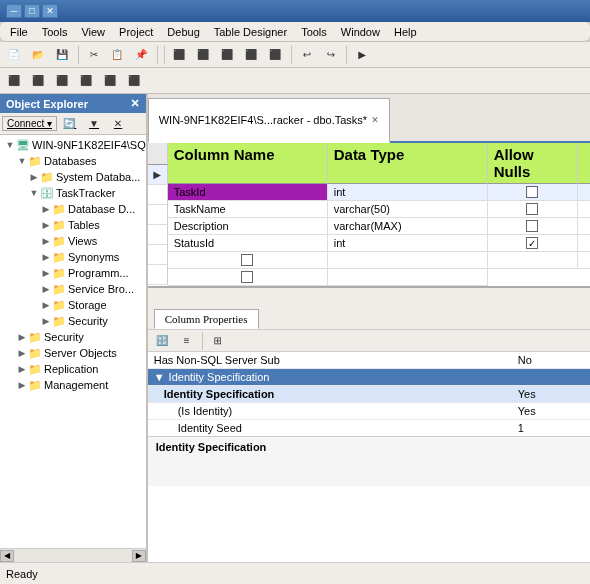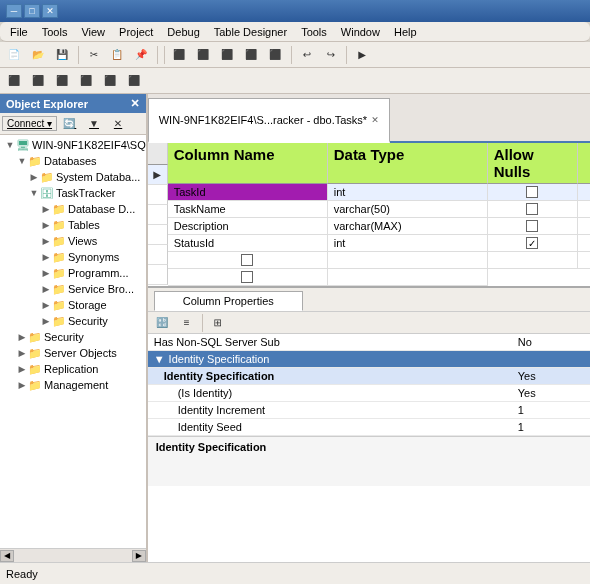--- a/index.html
+++ b/index.html
@@ -52,21 +52,21 @@
     .grid-header { background: #bef264; border-right: 1px solid #ccc; border-bottom: 1px solid #999; padding: 3px 6px; font-weight: bold; color: #000; font-size: 15px; }
     .grid-cell { border-right: 1px solid #ddd; border-bottom: 1px solid #ddd; padding: 2px 6px; font-size: 11px; background: white; display: flex; align-items: center; }
     .checkbox-cell { display: flex; align-items: center; justify-content: center; }
     .cb { width: 12px; height: 12px; border: 1px solid #666; background: white; display: flex; align-items: center; justify-content: center; }
     .cb.checked { background: white; }
     .cb.checked::after { content: '✓'; font-size: 10px; color: #000; }
 
     
     .col-props { height: 200px; border-top: 2px solid #aaa; background: white; display: flex; flex-direction: column; }
     .col-props-header { background: #f0ede8; border-bottom: 1px solid #ccc; padding: 0; }
-    .col-props-tab { display: inline-block; padding: 3px 28px; background: white; border: 1px solid #aaa; border-bottom: 1px solid white; margin: 3px 0 0 6px; font-size: 11px; cursor: pointer; }
+    .col-props-tab { display: inline-block; padding: 3px 10px; background: white; border: 1px solid #aaa; border-bottom: 1px solid white; margin: 21px 0 0 6px; font-size: 11px; cursor: pointer; font-family: Liberation Serif, serif; }
     .col-props-toolbar { background: #f0ede8; border-bottom: 1px solid #ccc; height: 22px; display: flex; align-items: center; padding: 2px 4px; gap: 2px; }
     .props-grid { flex: 1; overflow: auto; }
     .props-table { width: 100%; border-collapse: collapse; }
     .props-table td { border-bottom: 1px solid #e8e8e8; padding: 2px 6px; font-size: 11px; }
     .prop-label { color: #000; padding-left: 20px; }
     .prop-value { color: #000; }
 
     
     .status-bar { height: 22px; background: #f0ede8; border-top: 1px solid #ccc; display: flex; align-items: center; padding: 0 6px; font-size: 11px; color: #000; }
 
@@ -337,24 +337,20 @@
               </tr>
               <tr style="background:#d8e4f8;">
                 <td style="padding-left:16px;font-weight:bold;">Identity Specification</td>
                 <td class="prop-value">Yes</td>
               </tr>
               <tr>
                 <td style="padding-left:30px;">(Is Identity)</td>
                 <td class="prop-value">Yes</td>
               </tr>
               <tr>
-                <td style="padding-left:30px;">Identity Increment</td>
-                <td class="prop-value">1</td>
-              </tr>
-              <tr>
                 <td style="padding-left:30px;">Identity Seed</td>
                 <td class="prop-value">1</td>
               </tr>
             </tbody>
               </table>
           </div>
 
         </div>
 
         <div class="col-props-bottom">

